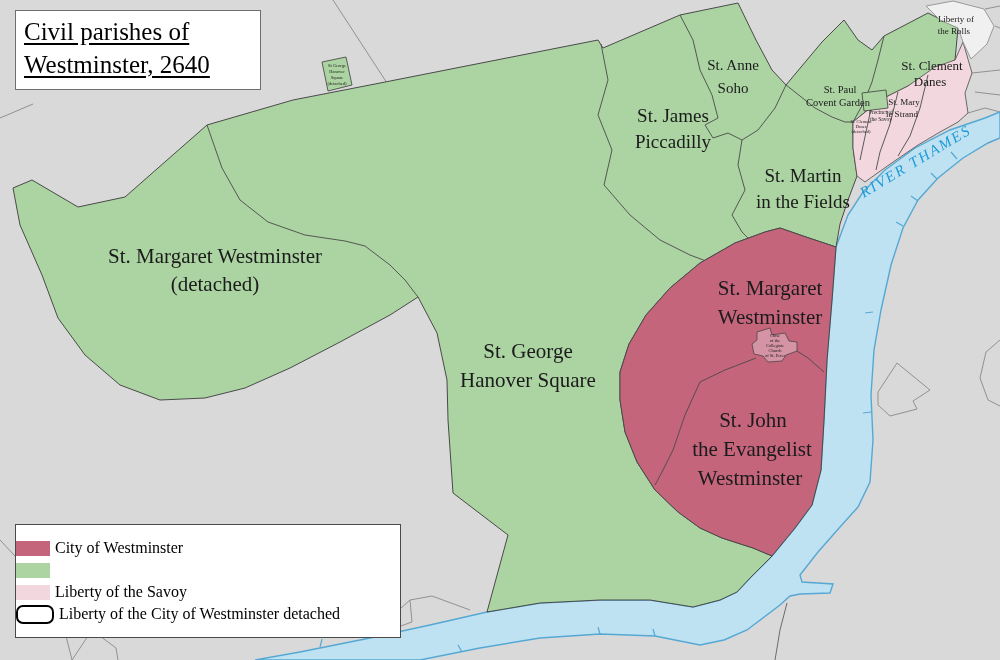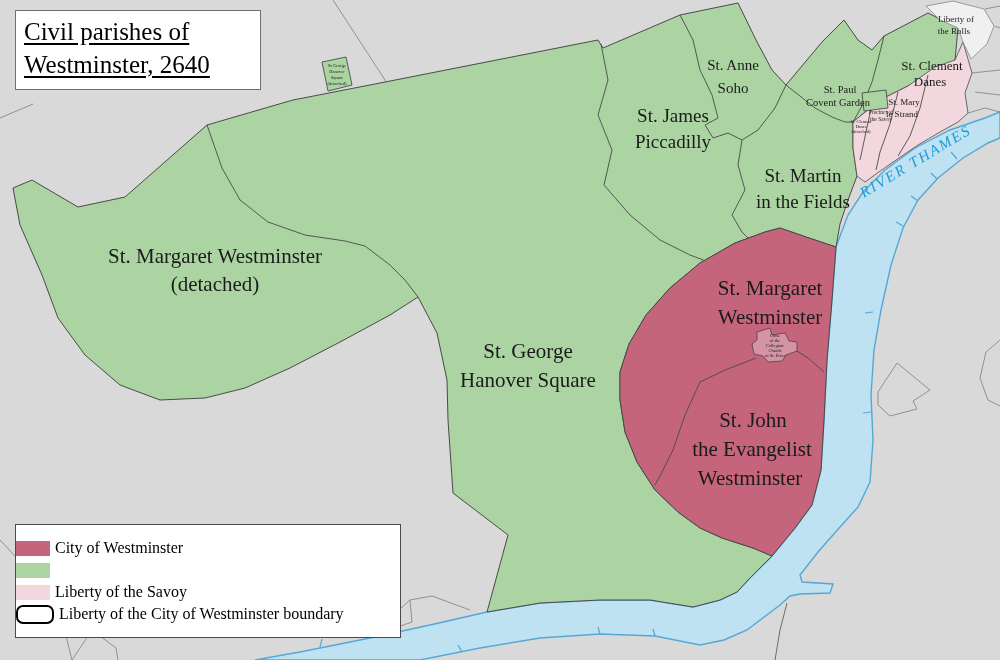--- a/index.html
+++ b/index.html
@@ -204,16 +204,16 @@
     </div>
     <div class="lrow">
       <div class="sw sw-green"></div>
     </div>
     <div class="lrow">
       <div class="sw sw-pink"></div>
       <span>Liberty of the Savoy</span>
     </div>
     <div class="lrow">
       <div class="sw sw-liberty"></div>
-      <span>Liberty of the City of Westminster boundary</span>
+      <span>Liberty of the City of Westminster detached</span>
     </div>
   </div>
 </div>
 
 </body></html>

